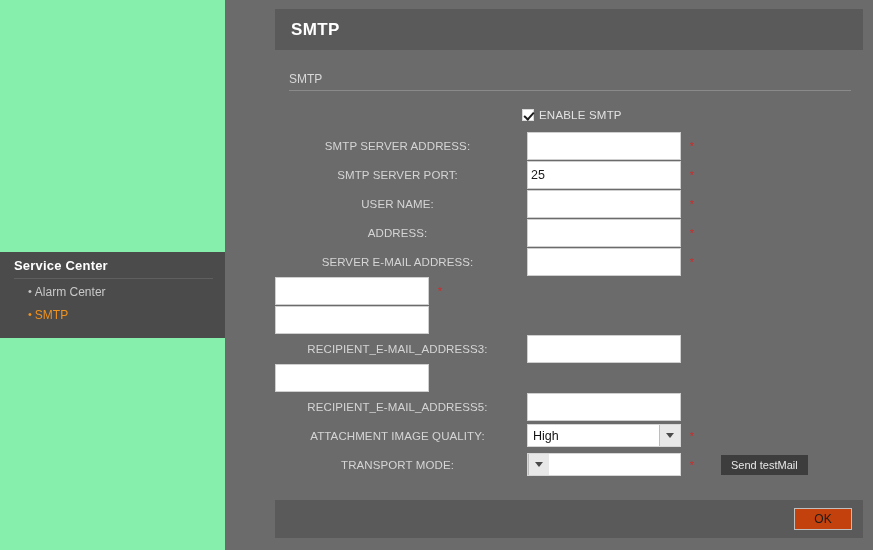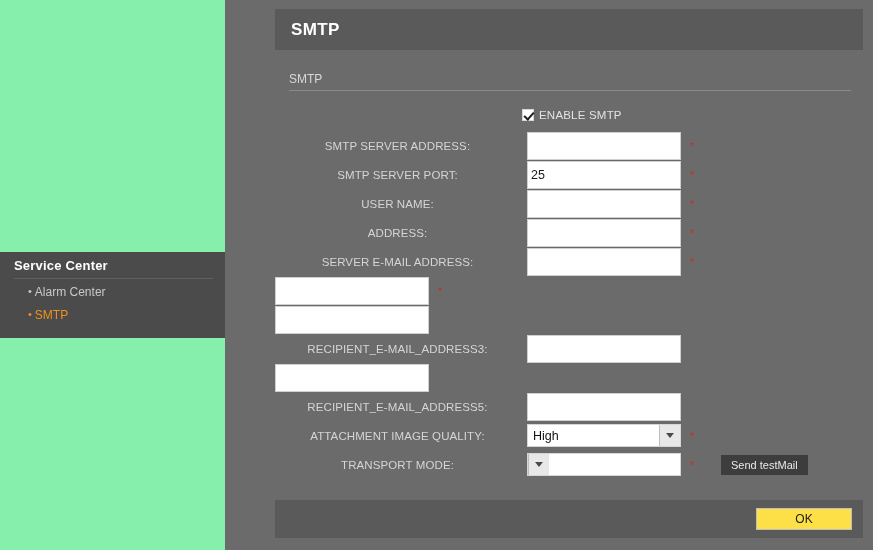--- a/index.html
+++ b/index.html
@@ -242,23 +242,23 @@
     left: 0;
     bottom: 3px;
     width: 588px;
     height: 38px;
     background: #5a5a5a;
     display: flex;
     align-items: center;
     justify-content: flex-end;
   }
   #ok-button {
-    width: 96px;
+    width: 58px;
     height: 22px;
-    background: #fde047;
+    background: #c2410c;
     border: 1px solid #bfbfbf;
     color: #1c1c1c;
     font-size: 12px;
     font-family: "Liberation Sans", sans-serif;
     margin-right: 11px;
     cursor: pointer;
   }
 </style>
 </head>
 <body>

